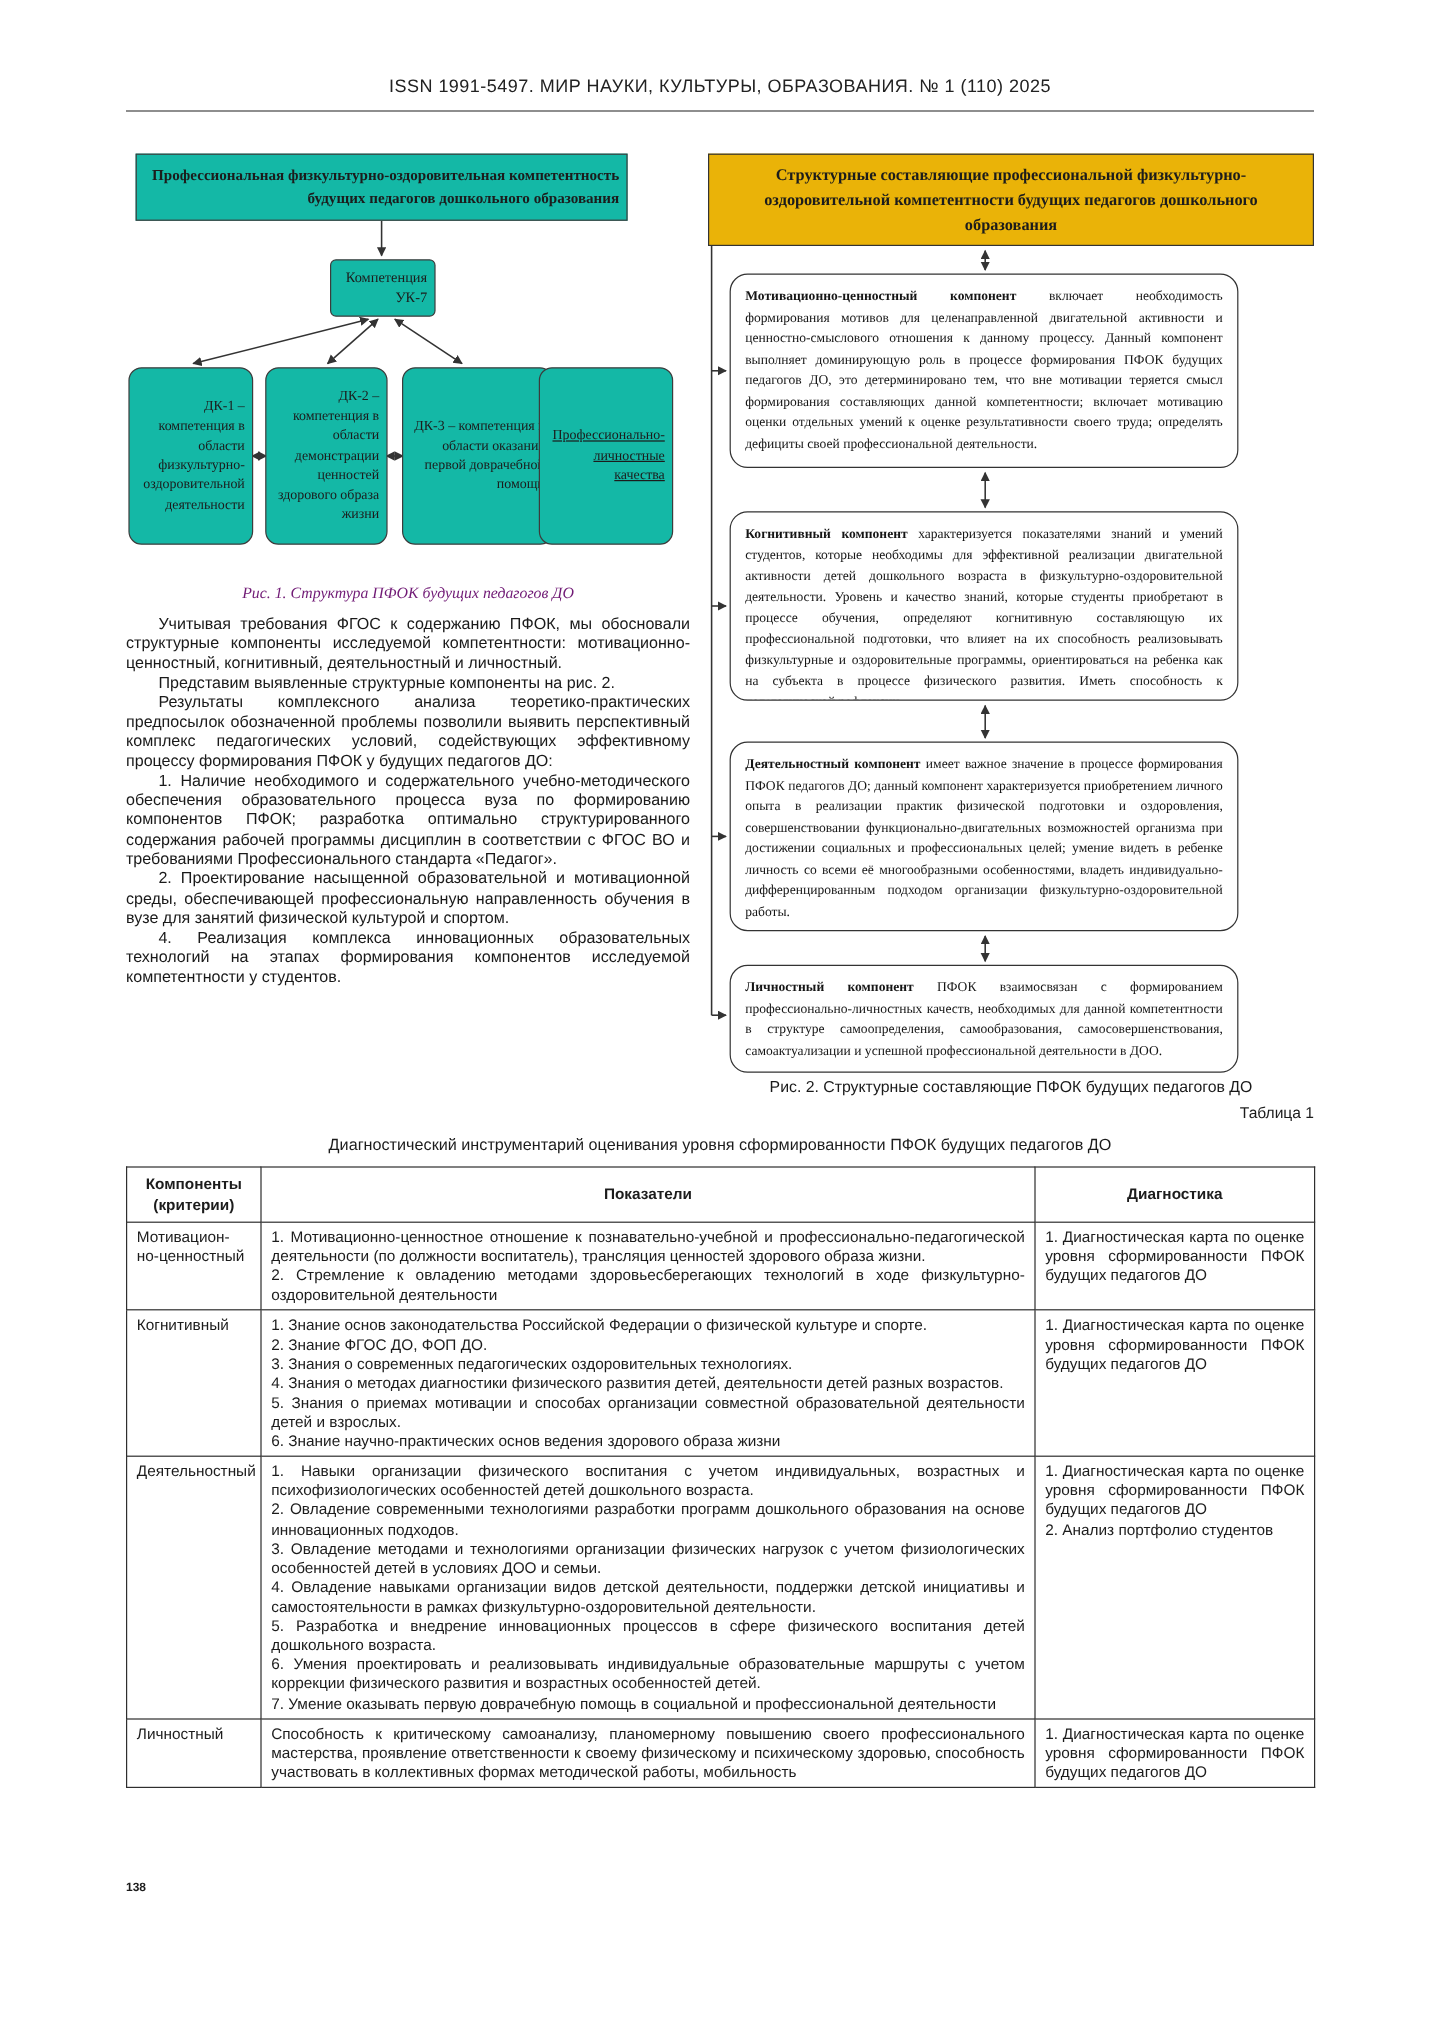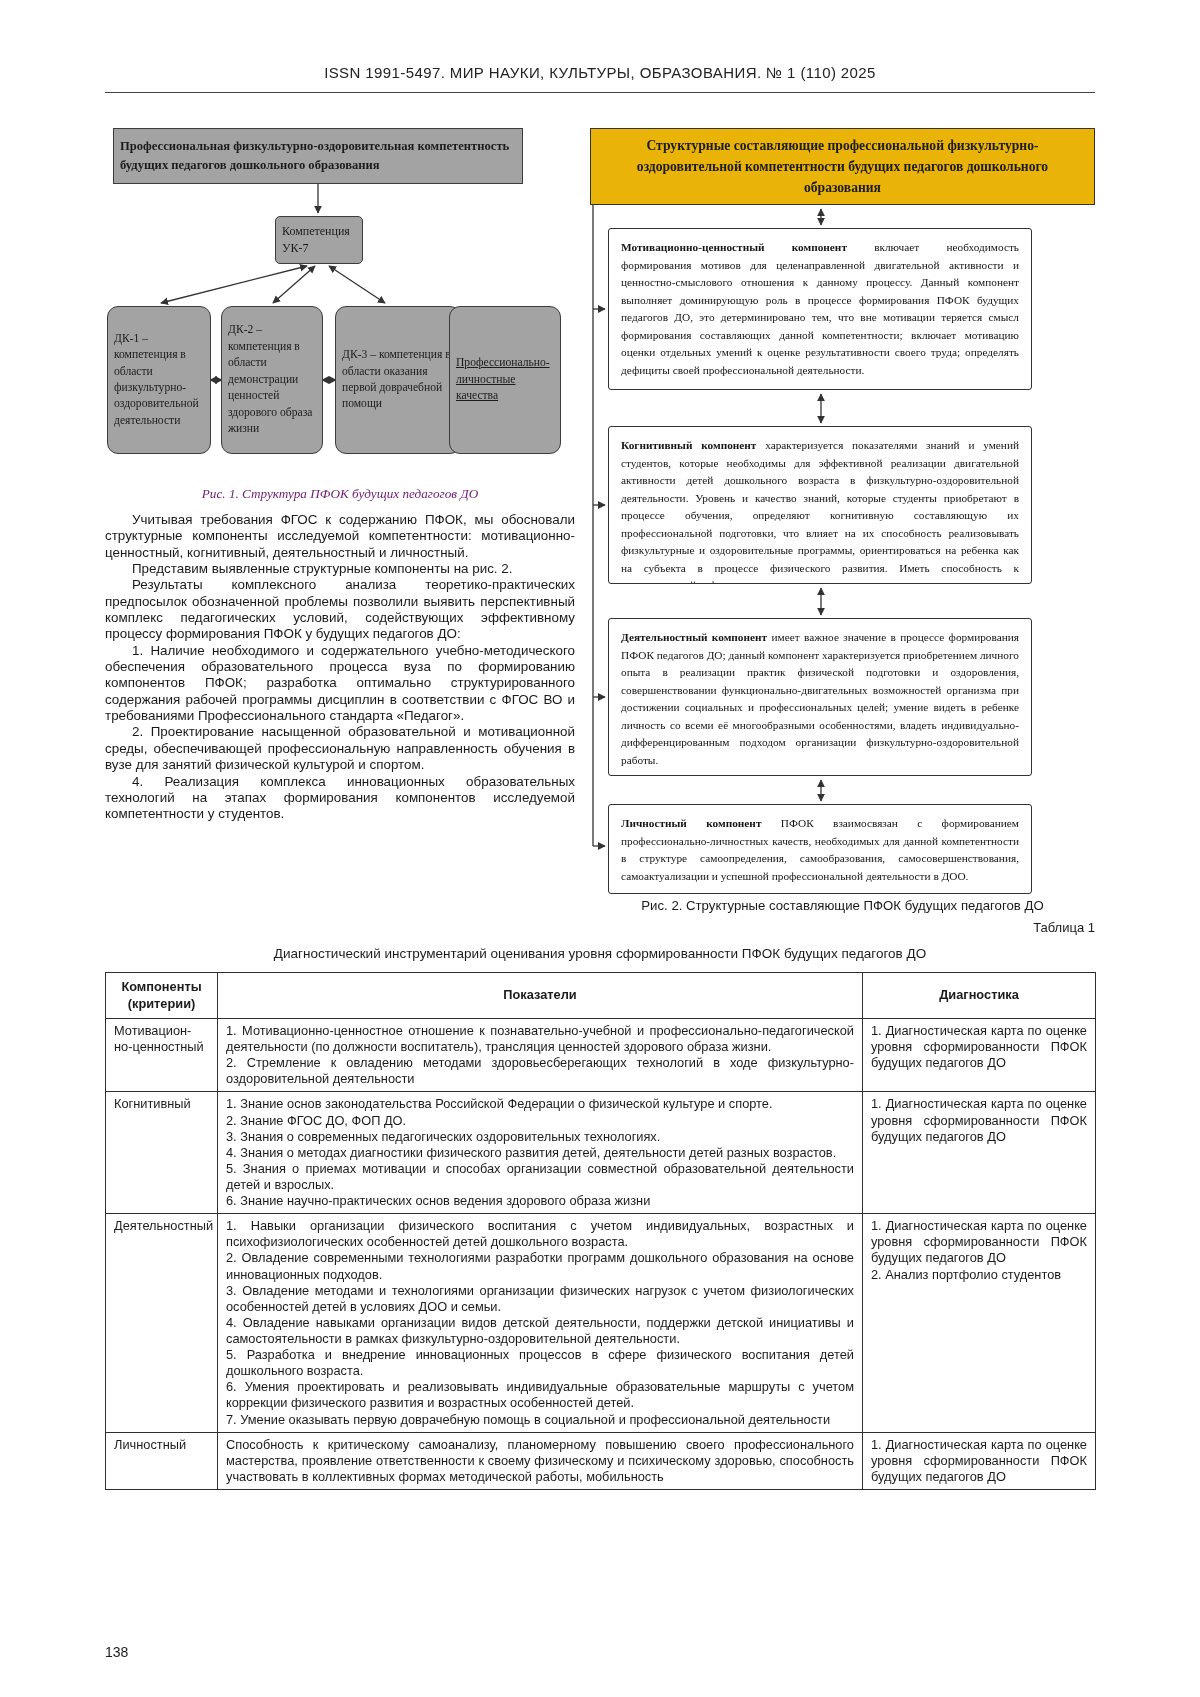--- a/index.html
+++ b/index.html
@@ -15,22 +15,22 @@
     text-align:center; font-size:15px; letter-spacing:.4px; color:#222;
   }
   .header-rule {
     position:absolute; top:92px; left:105px; width:990px;
     border-top:1.4px solid #444;
   }
   
   .fig1 { position:absolute; left:105px; top:126px; width:470px; height:352px; }
   .f1-svg { position:absolute; left:0; top:0; }
   .f1-box {
-    position:absolute; border:1.4px solid #3c3c3c; background:#a3a3a3;
-    display:flex; align-items:center; justify-content:center; text-align:left;
+    position:absolute; border:1.4px solid #3c3c3c; background:#14b8a6;
+    display:flex; align-items:center; justify-content:center; text-align:right;
     padding:4px 6px; font-family:"Liberation Serif", serif;
   }
   .f1-top  { left:8px;   top:2px;  width:410px; height:56px; font-size:12.6px; font-weight:600; line-height:1.5; }
   .f1-uk7  { left:170px; top:90px; width:88px;  height:48px; font-size:12px; line-height:1.4; border-radius:5px; }
   .f1-b    { top:180px; height:148px; font-size:11.6px; line-height:1.42; border-radius:11px; }
   .f1-b1 { left:2px;   width:104px; }
   .f1-b2 { left:116px; width:102px; }
   .f1-b3 { left:230px; width:126px; }
   .f1-b4 { left:344px; width:112px;text-decoration:underline; }
   .f1-caption {
@@ -47,21 +47,21 @@
   .fig2 { position:absolute; left:590px; top:128px; width:505px; height:760px; }
   .f2-svg { position:absolute; left:0; top:0; }
   .f2-title {
     position:absolute; left:0; top:0; width:505px; height:77px;
     border:1.7px solid #333; background:#eab308;
     display:flex; align-items:center; justify-content:center; text-align:center;
     padding:6px 16px; font:700 13.6px/1.55 "Liberation Serif", serif;
   }
   .f2-box {
     position:absolute; left:18px; width:424px; background:#fff;
-    border:1.4px solid #333; border-radius:3px; padding:10px 12px;
+    border:1.4px solid #333; border-radius:15px; padding:10px 12px;
     font:400 11.3px/1.55 "Liberation Serif", serif; text-align:justify;
     overflow:hidden; color:#151515;
   }
   .f2-b1 { top:100px; height:162px; }
   .f2-b2 { top:298px; height:158px; }
   .f2-b3 { top:490px; height:158px; }
   .f2-b4 { top:676px; height:90px;  }
   .f2-name { font-weight:700; }
   .f2-caption {
     position:absolute; left:590px; top:898px; width:505px; text-align:center;
@@ -87,21 +87,21 @@
   .diag-table th, .diag-table td {
     border:1.2px solid #2e2e2e; padding:4px 8px; vertical-align:top;
   }
   .diag-table th {
     text-align:center; vertical-align:middle; font-weight:700; height:46px;
   }
   .pre { white-space:pre-line; }
   .cell-ind  { text-align:justify; }
   .cell-diag { text-align:justify; }
   
-  .page-number { position:absolute; left:105px; top:1644px; font-size:14px; }
+  .page-number { position:absolute; left:105px; top:1568px; font-size:10px;font-weight:bold; }
 </style>
 </head>
 <body>
 
 <div class="page">
 
   <div class="journal-header">ISSN 1991-5497. МИР НАУКИ, КУЛЬТУРЫ, ОБРАЗОВАНИЯ.  № 1 (110) 2025</div>
   <div class="header-rule"></div>
 
   <div class="fig1">

